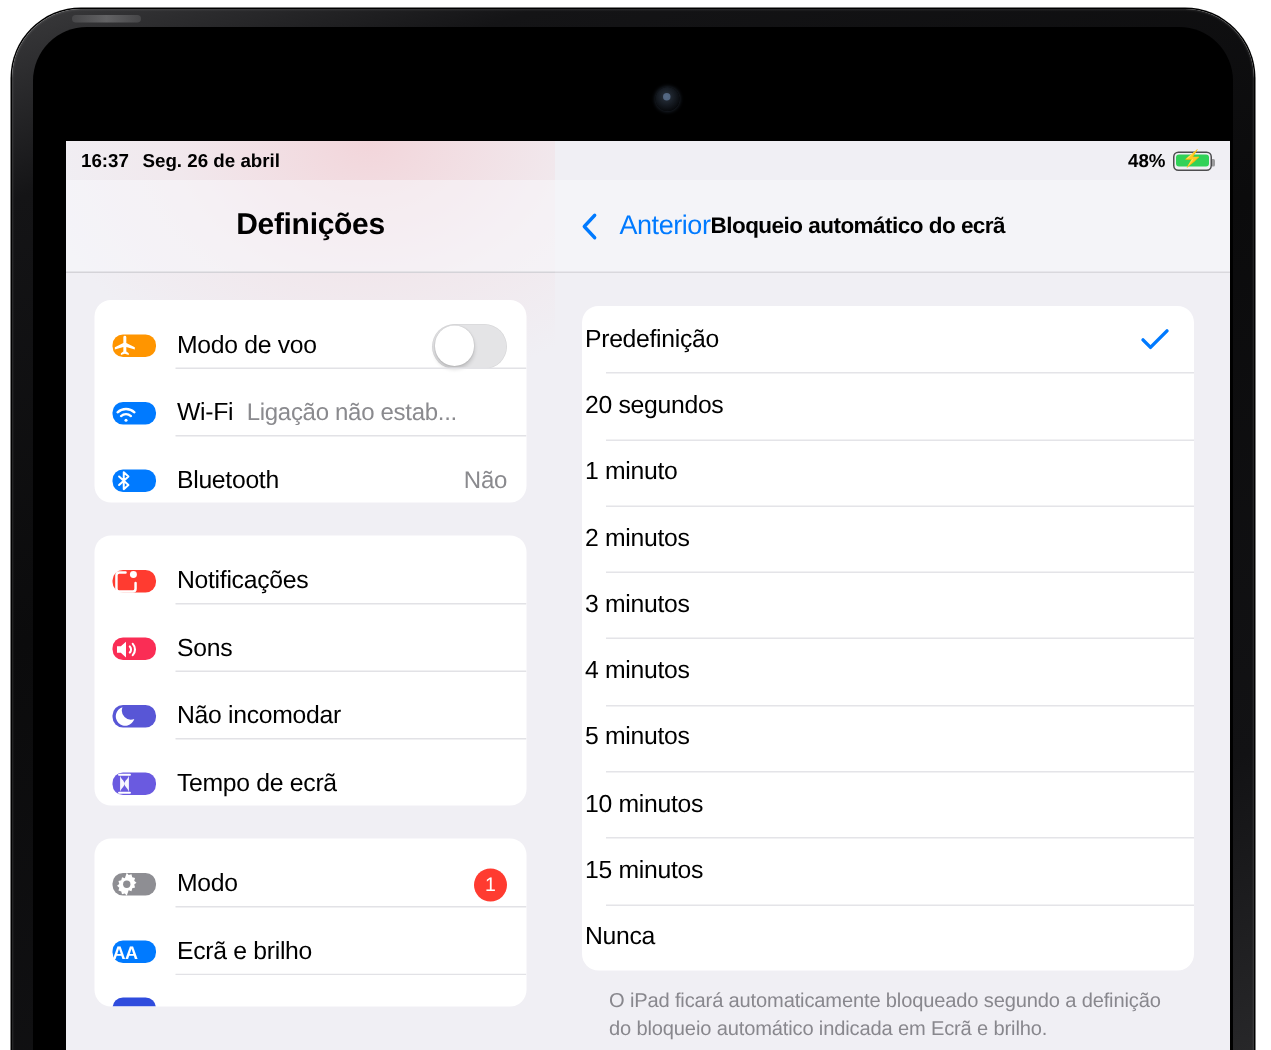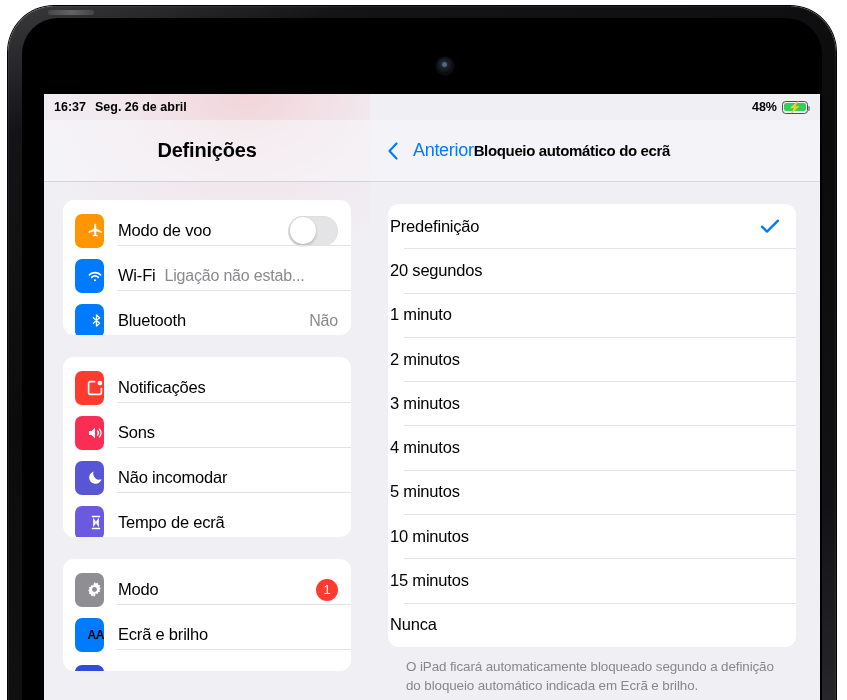--- a/index.html
+++ b/index.html
@@ -104,24 +104,24 @@
   .row {
     display:flex; align-items:center;
     height:45px; padding:16px 13px 0 12px;
     position:relative;
   }
   .row + .row::before {
     content:""; position:absolute; left:54px; right:0; top:0;
     height:.5px; background:#e2e2e6;
   }
   .ico {
-    width:29px; height:34px; border-radius:7px; flex:none;
+    width:29px; height:15px; border-radius:7px; flex:none;
     margin-right:14px;
-    display:flex; align-items:center; justify-content:flex-end;
-    color:#000000; font-size:15px; line-height:1;
+    display:flex; align-items:center; justify-content:flex-start;
+    color:#ffffff; font-size:15px; line-height:1;
   }
   .row-label { font-size:16.5px; color:#000; letter-spacing:-.2px; white-space:nowrap; }
   .row-value {
     margin-left:auto; font-size:16px; color:#8a8a8e;
     letter-spacing:-.2px; white-space:nowrap; overflow:hidden;
   }
   .row-value.inline { margin-left:9px; }
   .badge {
     margin-left:auto; width:22px; height:22px; border-radius:50%;
     background:#ff3b30; color:#fff; font-size:13px; font-weight:500;

